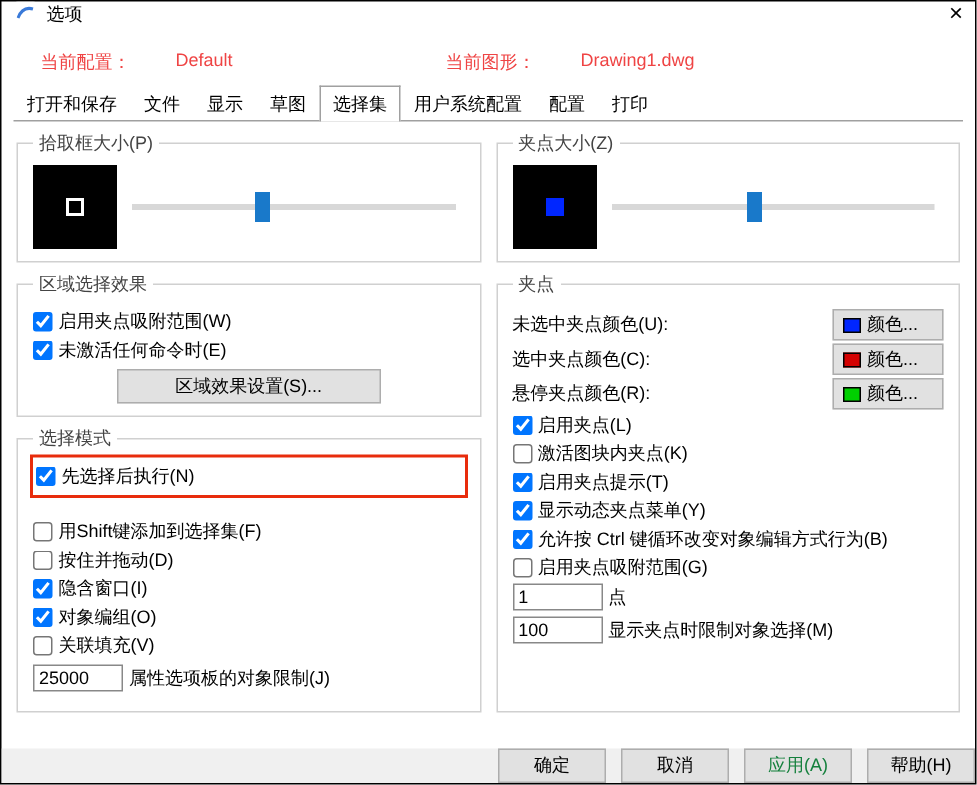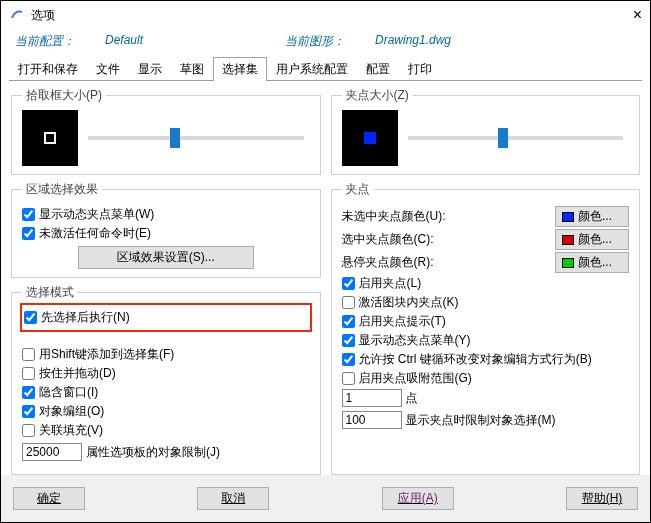--- a/index.html
+++ b/index.html
@@ -1,20 +1,20 @@
 <!DOCTYPE html>
 <html><head>
 <meta charset="utf-8">
 <style>
 * { box-sizing: border-box; margin: 0; padding: 0; font-family: "Microsoft YaHei", SimSun, sans-serif; font-size: 12px; }
 body { background: #fff; width: 651px; height: 523px; border: 1px solid #000; position: relative; }
-.titlebar { display: flex; align-items: center; height: 28px; padding: 0 8px; }
+.titlebar { display: flex; height: 28px; padding: 0 8px; }
 .titlebar .logo { width: 16px; height: 16px; background: #fff; border-radius: 3px; display: flex; align-items: center; justify-content: center; margin-right: 6px; }
 .titlebar .close { margin-left: auto; font-size: 16px; cursor: pointer; font-family: Arial; }
-.configrow { display: flex; padding: 4px 14px; color: #0369a1; font-style: italic; }
+.configrow { display: flex; padding: 4px 26px; color: #ef4444; }
 .configrow .lbl { width: 90px; }
 .configrow .val { width: 180px; }
 .tabs { display: flex; border-bottom: 1px solid #a0a0a0; margin: 2px 8px 0 8px; }
 .tab { padding: 3px 8px; border: 1px solid transparent; border-bottom: none; cursor: pointer; position: relative; top: 1px; }
 .tab.active { background: #fff; border-color: #a0a0a0; }
 .panel { display: flex; padding: 6px 10px 8px 10px; gap: 10px; height: 408px; }
 .col { flex: 1; display: flex; flex-direction: column; }
 fieldset { border: 1px solid #d0d0d0; margin-bottom: 6px; padding: 6px 10px 8px 10px; }
 legend { padding: 0 4px; color: #444; }
 .preview-row { display: flex; align-items: center; gap: 10px; }
@@ -26,23 +26,23 @@
 .chk-row { display: flex; align-items: center; margin: 2px 0; }
 .chk-row input { margin-right: 4px; }
 .btn { background: #e1e1e1; border: 1px solid #adadad; padding: 2px 10px; cursor: pointer; text-align: center; }
 .btn-wide { width: 176px; }
 .red-highlight { border: 2px solid #e82c0c; padding: 2px; margin: -4px -2px 14px -2px; }
 .color-btn-row { display: flex; align-items: center; margin: 2px 0; gap: 6px; }
 .color-btn-row .clbl { flex: 1; }
 .color-btn { display: flex; align-items: center; border: 1px solid #adadad; background: #e1e1e1; padding: 1px 6px; width: 74px; cursor: pointer; }
 .color-swatch { width: 12px; height: 10px; border: 1px solid #000; margin-right: 4px; }
 .inline-input { width: 60px; border: 1px solid #888; padding: 1px 3px; margin-right: 6px; background: #fff; }
-.bottom { position: absolute; bottom: 0; right: 0; left: 0; background: #f0f0f0; padding: 12px; display: flex; justify-content: space-between; gap: 10px; text-decoration: underline; }
+.bottom { position: absolute; bottom: 0; right: 0; left: 0; background: #f0f0f0; padding: 0; display: flex; justify-content: flex-end; gap: 10px; }
 .bottom .btn { min-width: 72px; }
-.bottom .btn.disabled { color: #701a75; }
+.bottom .btn.disabled { color: #15803d; }
 </style>
 </head>
 <body>
 
 <div class="titlebar">
   <span class="logo">
       <svg width="12" height="12" viewBox="0 0 12 12">
         <path d="M1 9 Q4 1 11 3" stroke="#3a7ad9" stroke-width="2" fill="none"></path>
       </svg>
     </span>
@@ -79,21 +79,21 @@
         <div class="slider">
             <div class="thumb" id="thumb-l" style="left: 38%;"></div>
           </div>
       </div>
     </fieldset>
 
     <fieldset>
       <legend>区域选择效果</legend>
       <label class="chk-row">
           <input type="checkbox" id="cb_active" checked="" style="">
-          <span>显示动态夹点菜单(W)</span>
+          <span>启用夹点吸附范围(W)</span>
         </label>
       <label class="chk-row">
           <input type="checkbox" id="cb_noactive" checked="" style="">
           <span>未激活任何命令时(E)</span>
         </label>
       <div style="text-align:center;margin-top:4px"><button class="btn btn-wide">区域效果设置(S)...</button></div>
     </fieldset>
 
     <fieldset style="flex:1">
       <legend>选择模式</legend>

